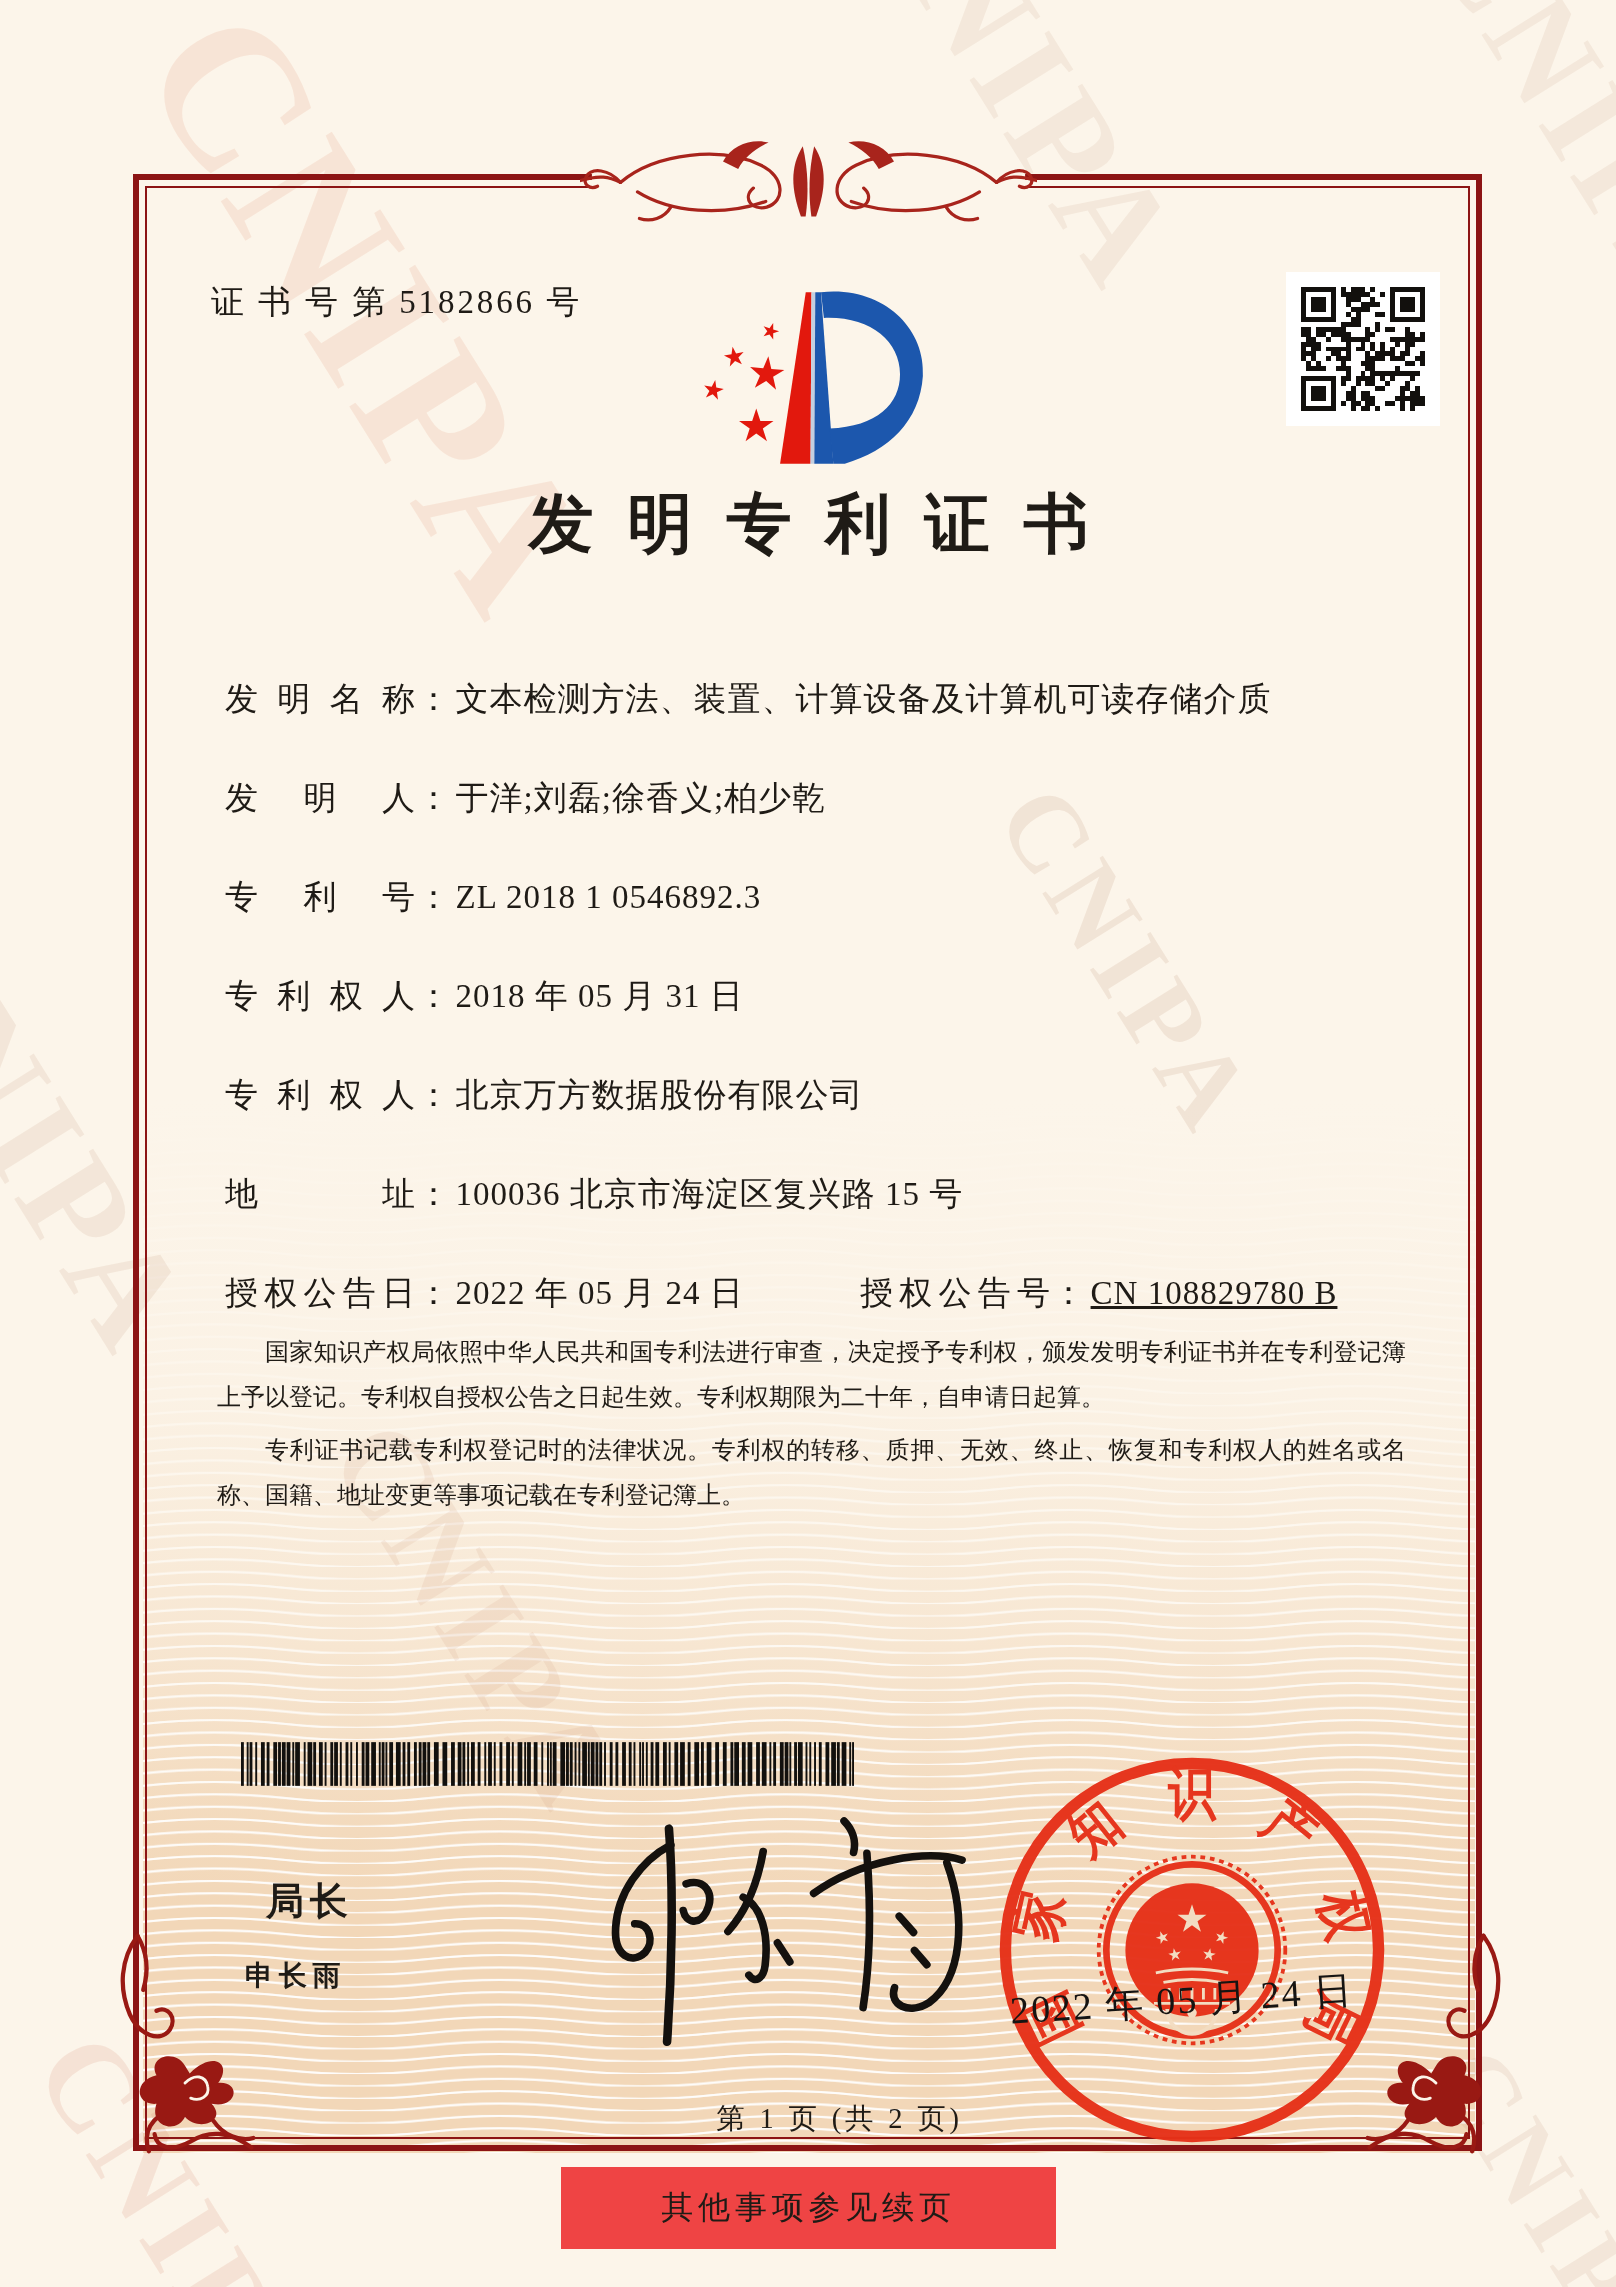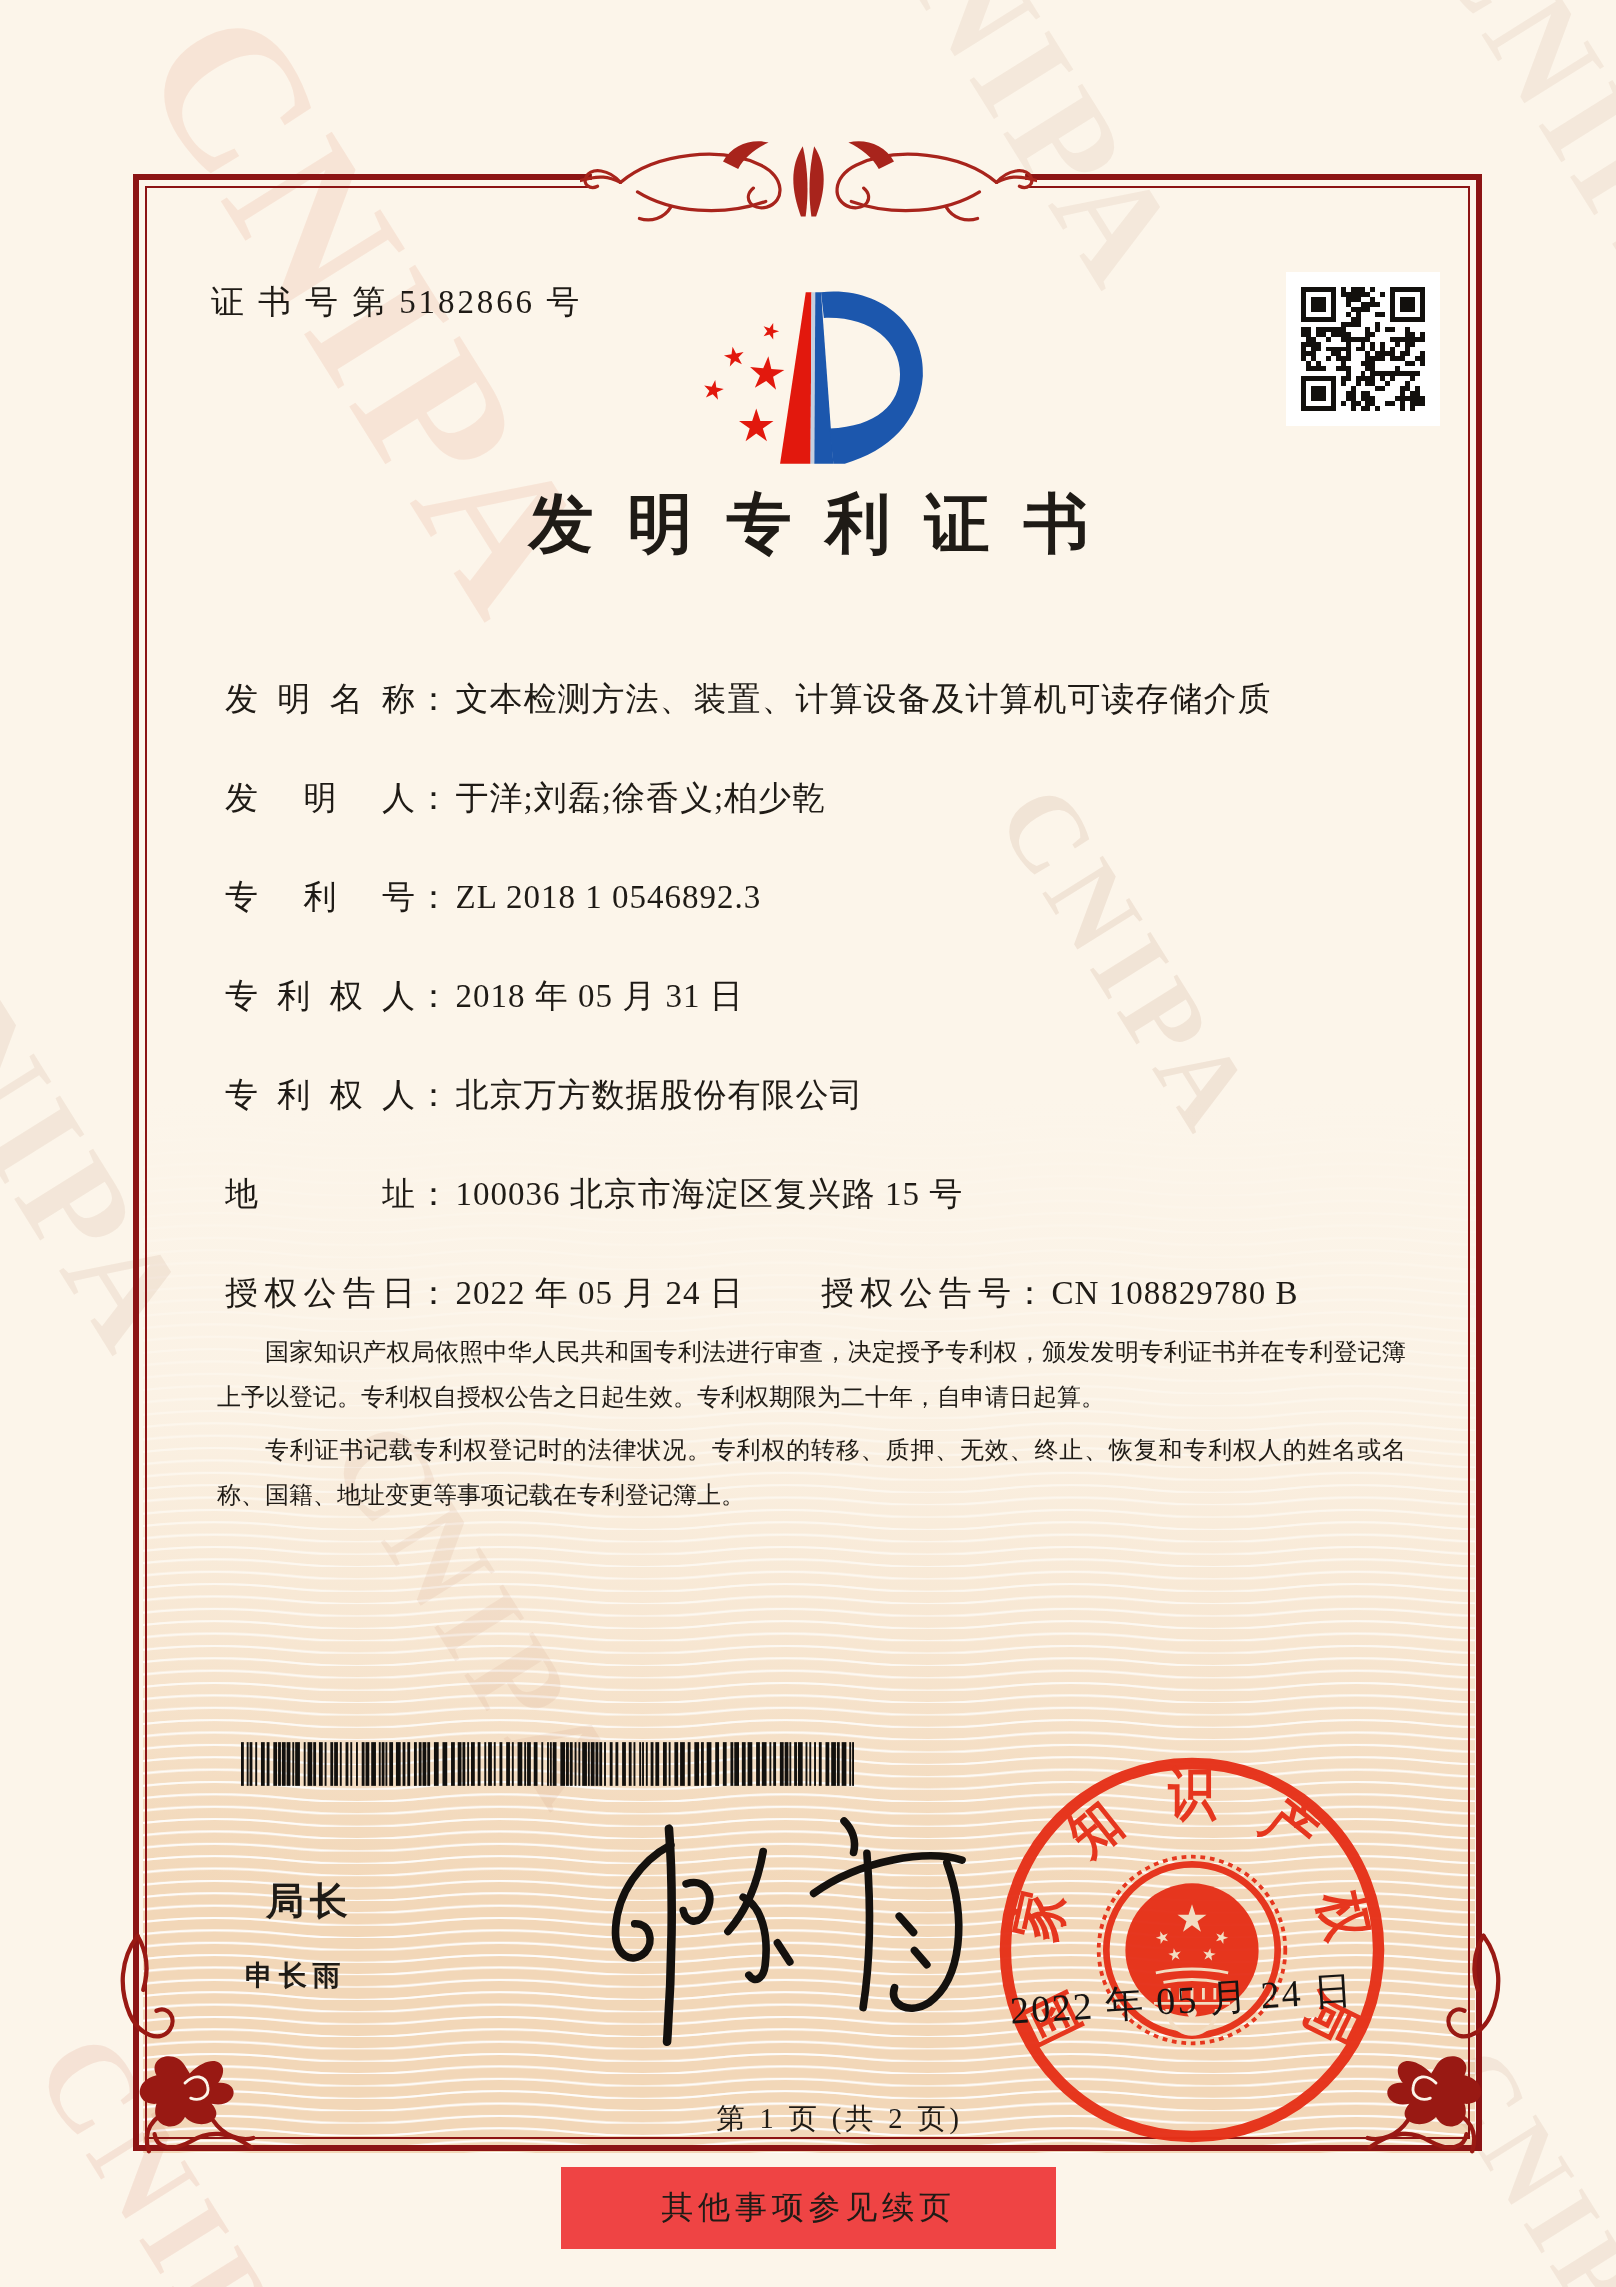--- a/index.html
+++ b/index.html
@@ -28,21 +28,21 @@
           z-index:4;display:flex;align-items:center;justify-content:center;}
   
   .title{position:absolute;left:0;top:480px;width:100%;text-align:center;font-size:65px;
          font-weight:bold;letter-spacing:34px;transform:translateX(17px);z-index:4;}
   
   .frow{position:absolute;left:225px;width:1189px;font-size:33px;white-space:nowrap;z-index:4;}
   .flabel{display:inline-block;width:190px;text-align:justify;text-align-last:justify;
           vertical-align:bottom;}
   .fcolon{display:inline-block;margin:0 5.7px 0 1.9px;}
   .fvalue{letter-spacing:1px;}
-  .grant2{position:absolute;left:596px;top:0;}
+  .grant2{position:absolute;left:635px;top:0;text-decoration:underline;}
   
   .body-text{position:absolute;left:217px;top:1330px;width:1189px;font-size:24px;
              line-height:45px;text-align:justify;z-index:4;}
   .body-text p{margin:0 0 7.6px 0;text-indent:2em;}
   
   .barcode{position:absolute;left:241px;top:1742px;z-index:4;}
   
   .issuer-title{position:absolute;left:245px;top:1876px;font-family:"Liberation Sans",sans-serif;
                 font-weight:bold;font-size:38px;letter-spacing:5.7px;z-index:4;margin-left:21px;}
   .issuer-name{position:absolute;left:245px;top:1957px;font-family:"Liberation Sans",sans-serif;

